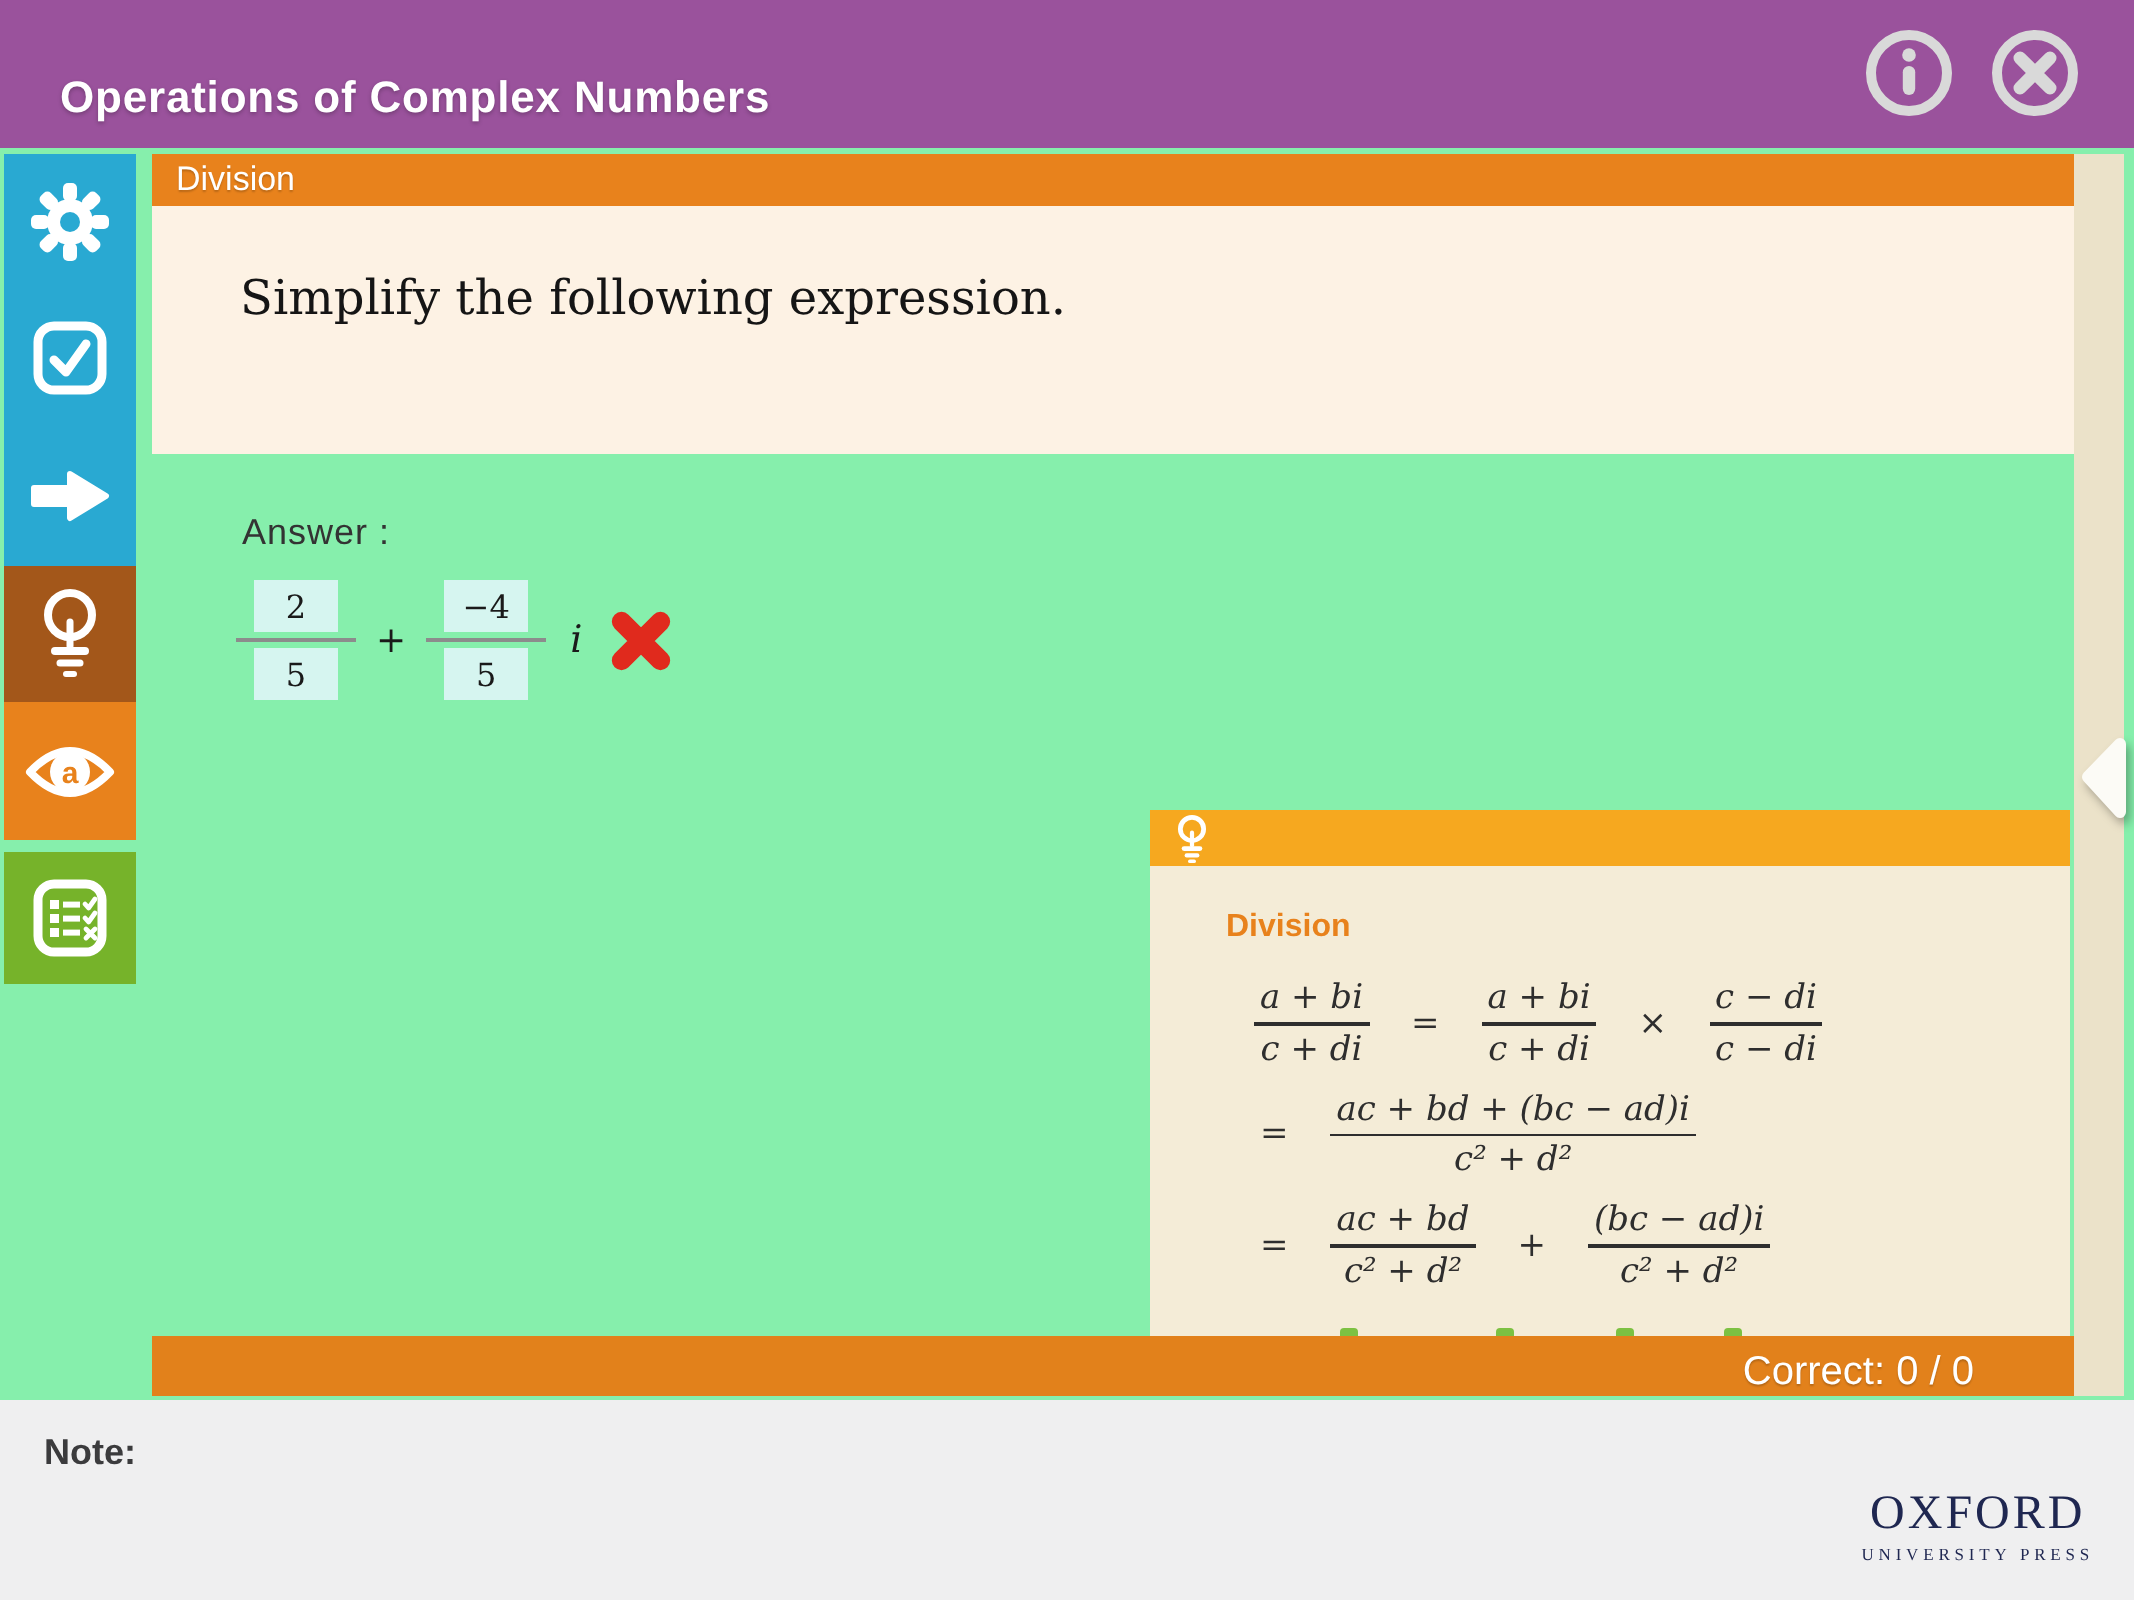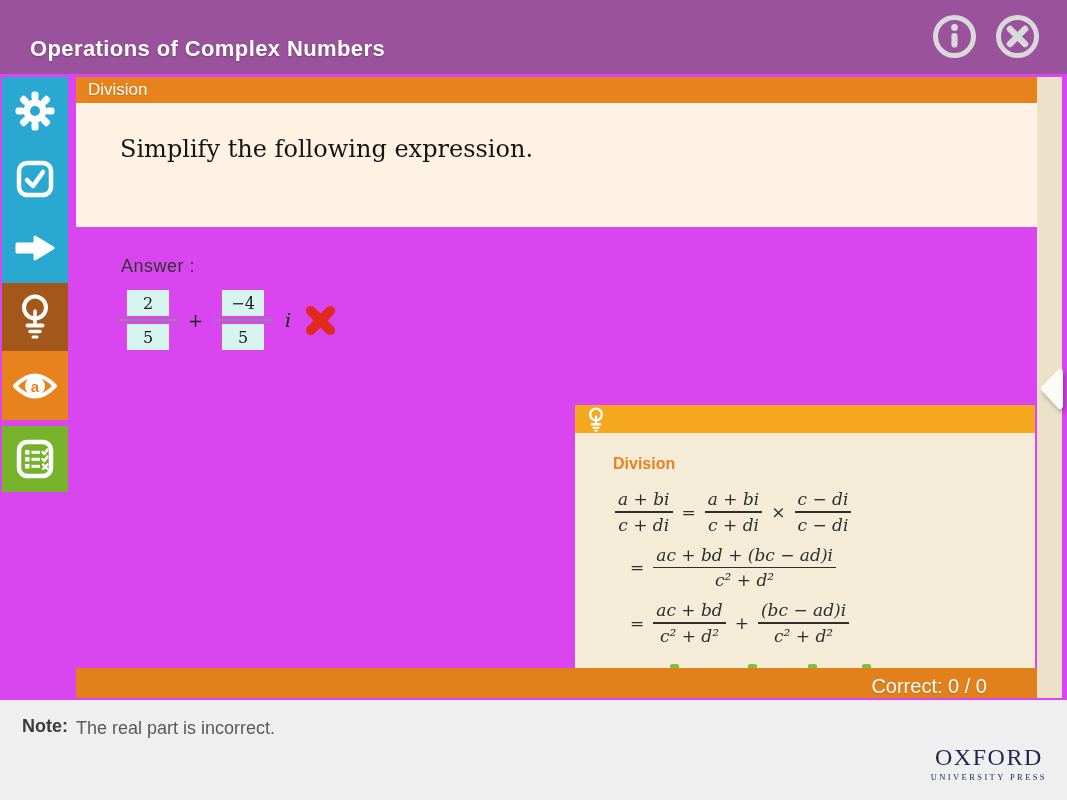--- a/index.html
+++ b/index.html
@@ -1,17 +1,17 @@
 <!DOCTYPE html>
 <html><head>
 <meta charset="utf-8">
 <style>
   * { margin:0; padding:0; box-sizing:border-box; }
   body { background:#ffffff; font-family:"Liberation Sans", sans-serif; }
-  .app { position:relative; width:1067px; height:800px; background:#d946ef; overflow:hidden; }
+  .app { position:relative; width:1067px; height:800px; background:#86efac; overflow:hidden; }
 
   
   .top-header { position:absolute; left:0; top:0; width:1067px; height:74px;
     background:#9a529c; display:flex; align-items:flex-end; }
   .app-title { color:#ffffff; font-size:22px; font-weight:700; letter-spacing:.4px;
     padding:0 0 12px 30px; text-shadow:0 1px 2px rgba(0,0,0,.25); }
   .header-btns { position:absolute; right:26px; top:13px; display:flex; gap:16px; }
   .hbtn { width:47px; height:47px; cursor:pointer; }
 
   
@@ -59,21 +59,21 @@
   .hint-header { position:absolute; left:0; top:0; width:460px; height:28px;
     background:#f6a81f; display:flex; align-items:center; padding-left:12px; }
   .hint-body { position:absolute; left:0; top:28px; width:460px; height:235px;
     background:#f4ecd7; padding-left:38px; overflow:hidden; }
   .hint-title { margin-top:22px; color:#e8821c; font-size:16px; font-weight:700; }
   .frow { display:flex; align-items:center; font-family:"DejaVu Serif", serif;
     font-style:italic; font-size:17px; color:#2e2e2e; }
   .frow.l1 { margin-top:16px; }
   .frow.l2 { margin-top:10px; }
   .frow.l3 { margin-top:10px; }
-  .mf { display:inline-flex; flex-direction:column; align-items:center; margin:0 2px; }
+  .mf { display:inline-flex; flex-direction:column; align-items:center; margin:0 14px; }
   .mf .t, .mf .b2 { padding:0 3px; white-space:nowrap; }
   .mf .b { align-self:stretch; height:1.5px; background:#2e2e2e; margin:2px 0; }
   .fop { margin:0 7px; font-style:normal; }
   .fop.eq-indent { margin-left:17px; }
   .frag-row { position:absolute; left:95px; bottom:0; height:5px; width:300px; }
   .frag { position:absolute; bottom:0; width:9px; height:4px; background:#7cc142; border-radius:2px 2px 0 0; }
 
   
   .score-bar { position:absolute; left:76px; top:668px; width:961px; height:30px;
     background:#e2811b; color:#fff; font-size:20px; display:flex; align-items:flex-end;
@@ -284,21 +284,21 @@
 
   <div class="right-strip"></div>
   <svg class="panel-handle" viewBox="0 0 26 48">
     <path d="M21 6 L5 22.5 L21 40 Z" fill="#fcfbf6" stroke="#fcfbf6" stroke-width="6" stroke-linejoin="round"></path>
   </svg>
 
   <div class="footer">
     <div class="note-block">
       <span class="note-label">Note:</span>
       <span class="note-lines">
-        <span>The real part is incorrect.</span><br>
+        <br>
       </span>
     </div>
     <div class="publisher">
       <div class="pub-name">OXFORD</div>
       <div class="pub-sub">UNIVERSITY PRESS</div>
     </div>
   </div>
 
 </div>
 

